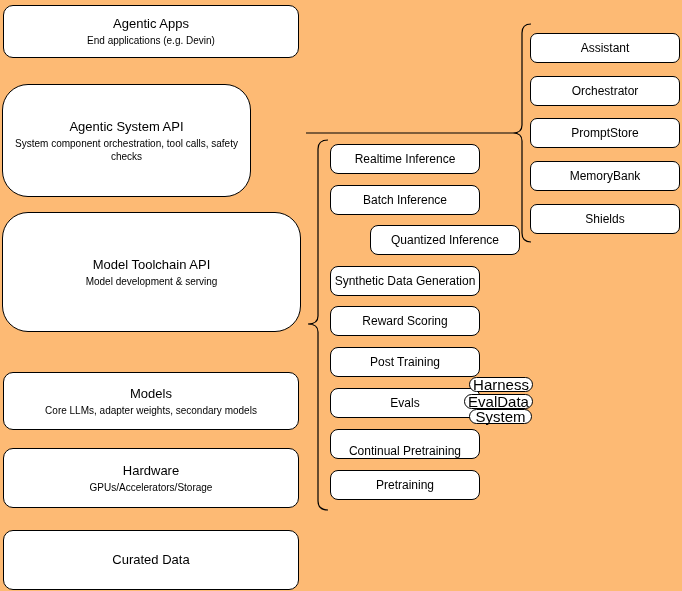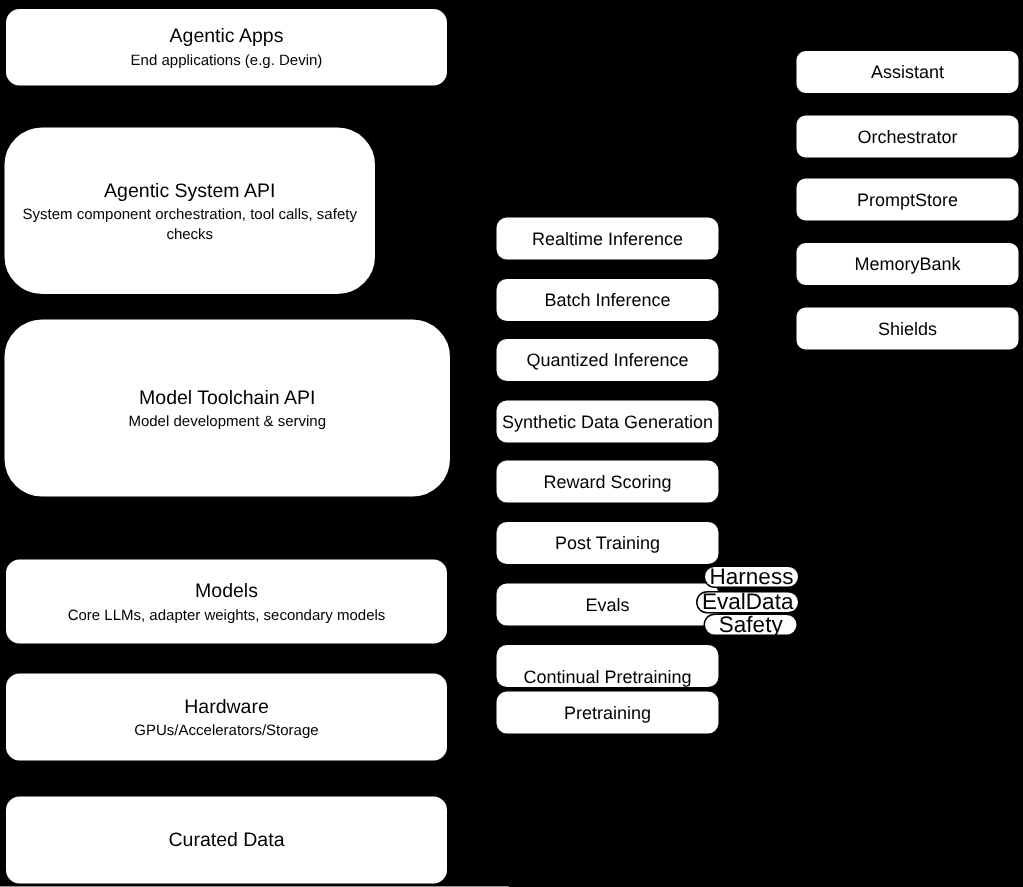--- a/index.html
+++ b/index.html
@@ -6,21 +6,21 @@
     margin: 0;
     padding: 0;
     background: #ffffff;
     font-family: "Liberation Sans", sans-serif;
     color: #000000;
   }
   .canvas {
     position: relative;
     width: 682px;
     height: 591px;
-    background: #000000;
+    background: #fdba74;
     overflow: hidden;
   }
   svg.overlay {
     position: absolute;
     left: 0;
     top: 0;
     width: 682px;
     height: 591px;
   }
   .node {
@@ -44,27 +44,27 @@
   .layer.l3 { top: 372px; height: 58px; }
   .layer.l4 { top: 448px; height: 60px; }
   .layer.l5 { top: 530px; height: 60px; }
   
   .tool {
     left: 330px; width: 150px; height: 30px;
     border-radius: 8px; font-size: 12px;
   }
   .tool.t0 { top: 144px; }
   .tool.t1 { top: 185px; text-align: right; }
-  .tool.t2 { top: 225px; }
+  .tool.t2 { top: 225px; margin-left: 40px; }
   .tool.t3 { top: 266px; }
   .tool.t4 { top: 306px; }
   .tool.t5 { top: 347px; }
   .tool.t6 { top: 388px; }
   .tool.t7 { top: 429px; justify-content: flex-end; }
-  .tool.t8 { top: 460px; text-align: center; }
+  .tool.t8 { top: 470px; text-align: center; }
   
   .pill {
     position: absolute;
     box-sizing: border-box;
     border: 1px solid #000000;
     background: #ffffff;
     border-radius: 9px;
     font-size: 15px;
     display: flex;
     align-items: center;
@@ -151,21 +151,21 @@
     <span>Pretraining</span>
   </div>
 
   <div class="pill p0">
     <span>Harness</span>
   </div>
   <div class="pill p1">
     <span>EvalData</span>
   </div>
   <div class="pill p2">
-    <span>Safety</span>
+    <span>System</span>
   </div>
 
   <div class="node comp c0">
     <span>Assistant</span>
   </div>
   <div class="node comp c1">
     <span>Orchestrator</span>
   </div>
   <div class="node comp c2">
     <span>PromptStore</span>

